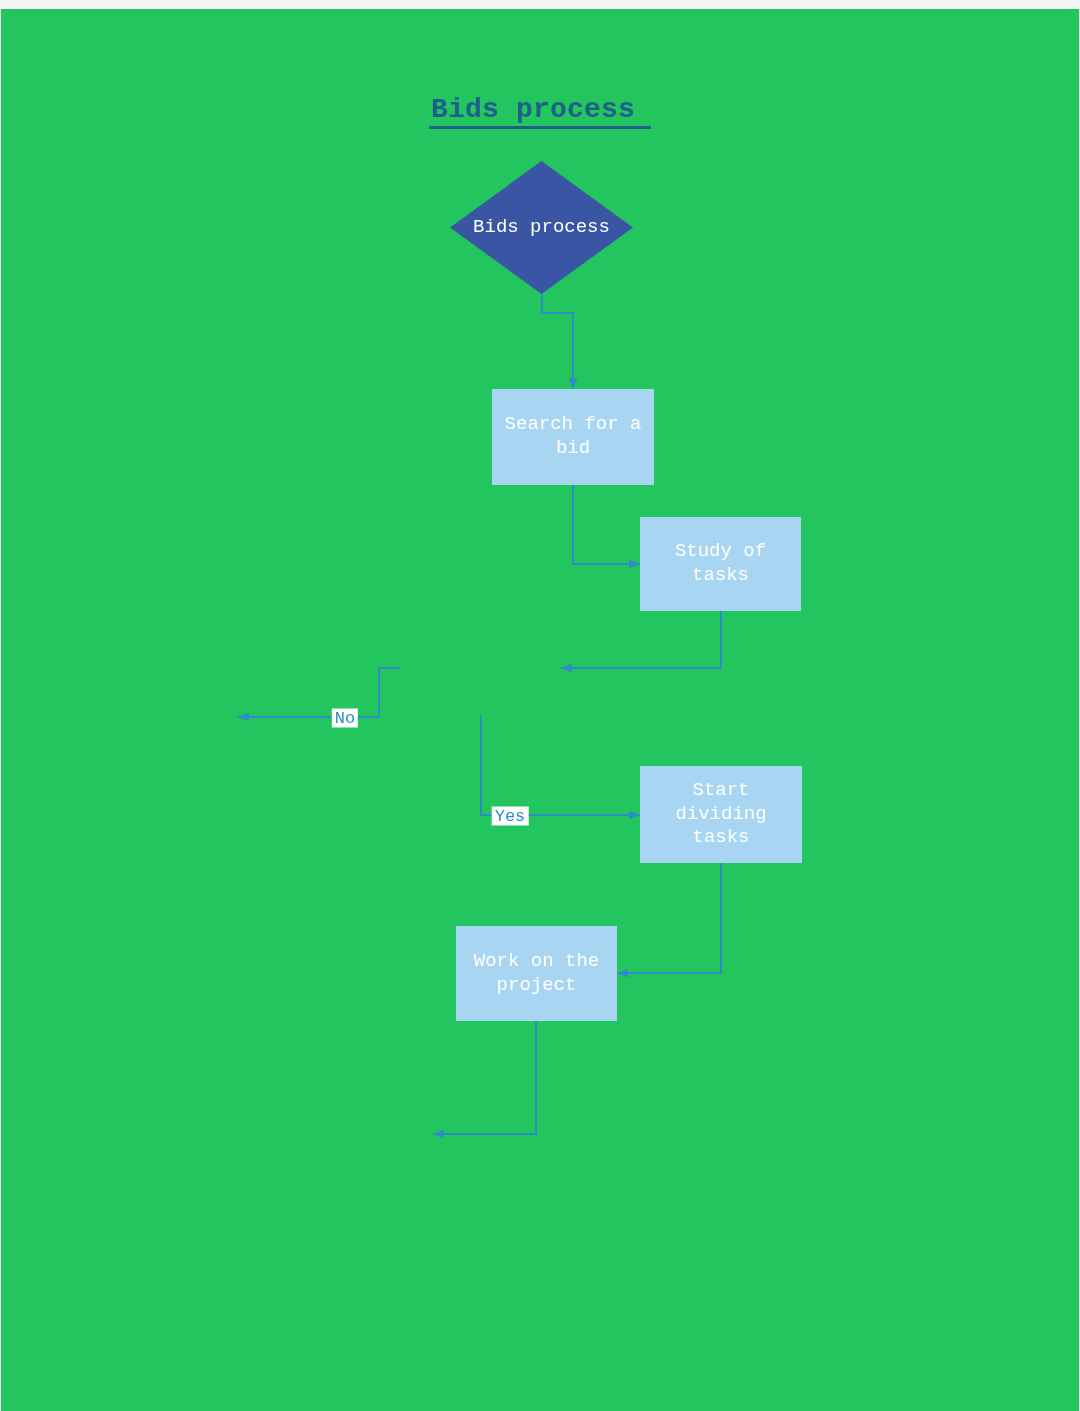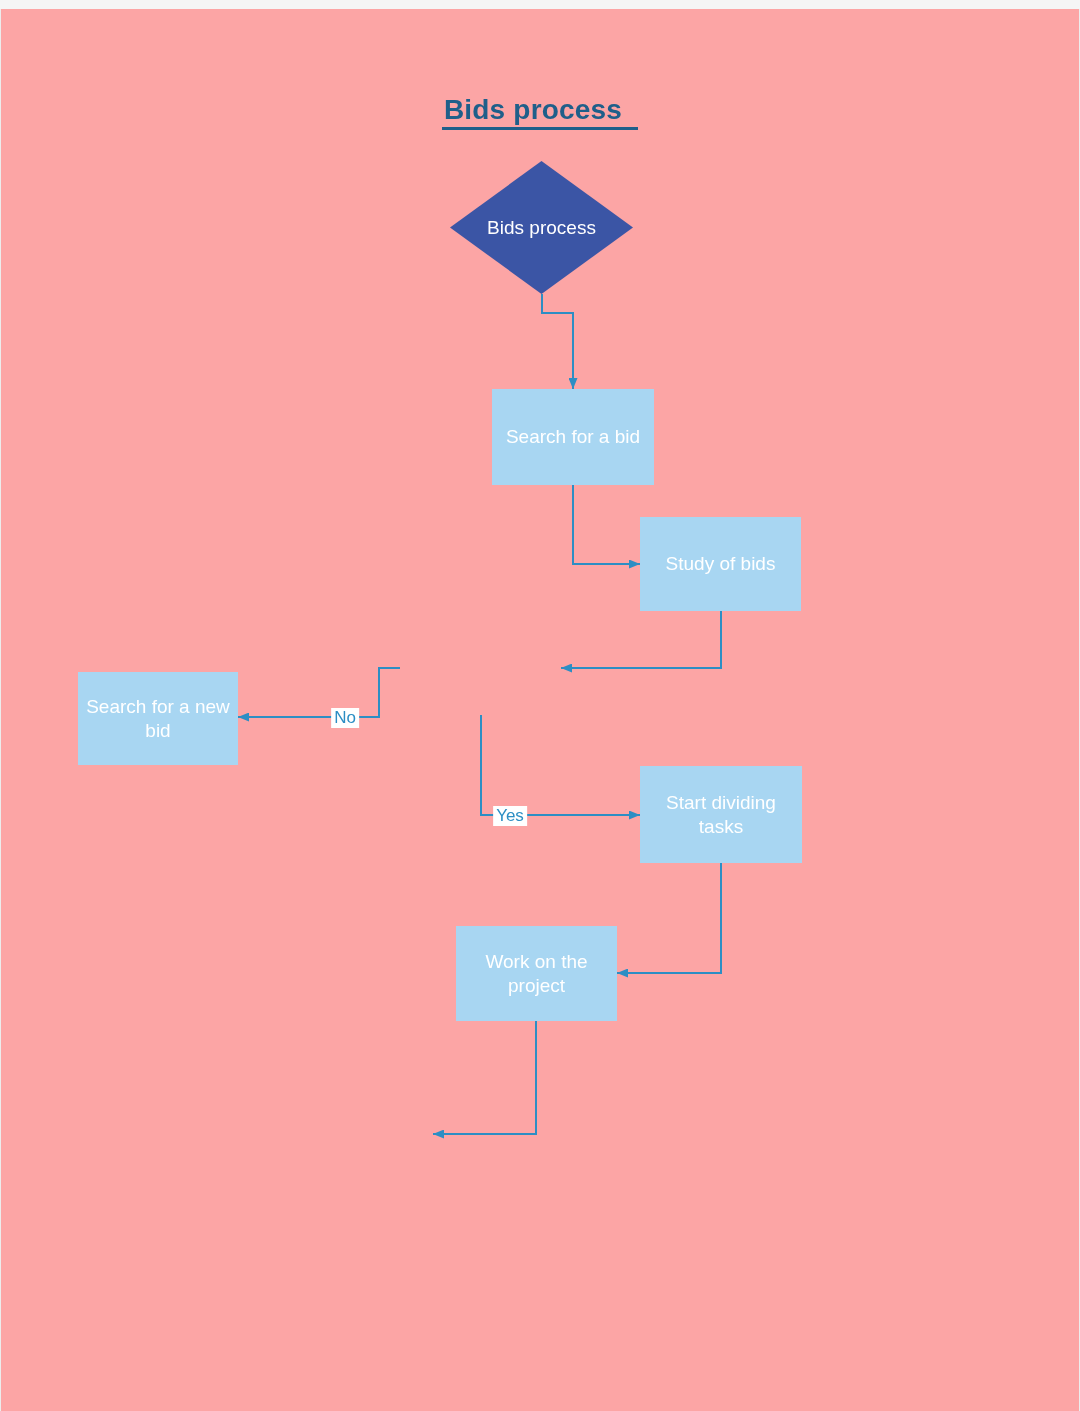--- a/index.html
+++ b/index.html
@@ -1,20 +1,20 @@
 <!DOCTYPE html>
 <html><head>
 <meta charset="utf-8">
 <style>
   html, body { margin:0; padding:0; background:#ffffff; }
   .page {
     position:relative;
     width:1080px; height:1411px;
-    background:#fca5a5;
-    font-family:Liberation Sans, sans-serif;
+    background:#22c55e;
+    font-family:Liberation Mono, monospace;
     overflow:hidden;
     box-shadow: inset 1px 0 0 #ececec, inset -1px 0 0 #ececec;
   }
   .top-strip {
     position:absolute; top:0; left:0; width:100%; height:9px;
     background:#f5f5f5;
   }
   .title-wrap {
     position:absolute; top:94px; left:0; width:100%;
     text-align:center;
@@ -98,27 +98,24 @@
 
   <div class="node diamond n-start">
     <span>Bids process</span>
   </div>
 
   <div class="node n-search">
     <span>Search for a bid</span>
   </div>
 
   <div class="node n-study">
-    <span>Study of bids</span>
+    <span>Study of tasks</span>
   </div>
 
 
-  <div class="node n-new">
-    <span>Search for a new bid</span>
-  </div>
 
   <div class="node n-divide">
     <span>Start dividing tasks</span>
   </div>
 
   <div class="node n-work">
     <span>Work on the project</span>
   </div>
 
 </div>

